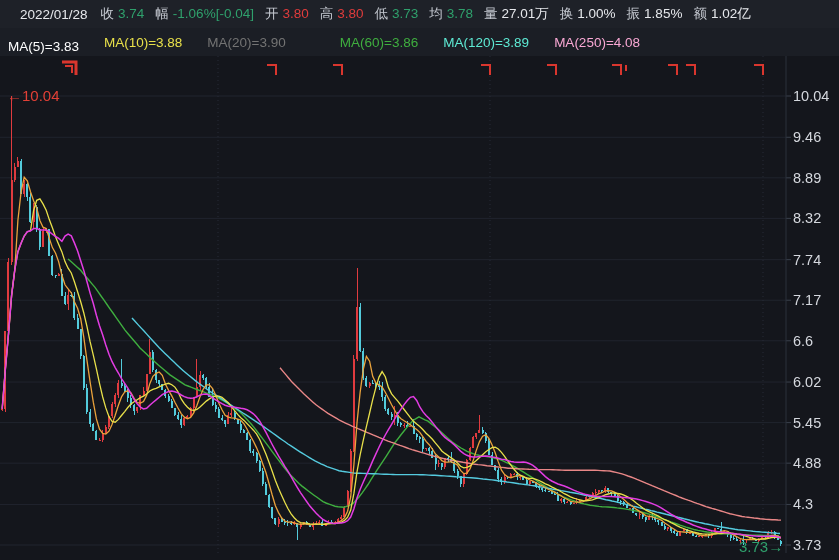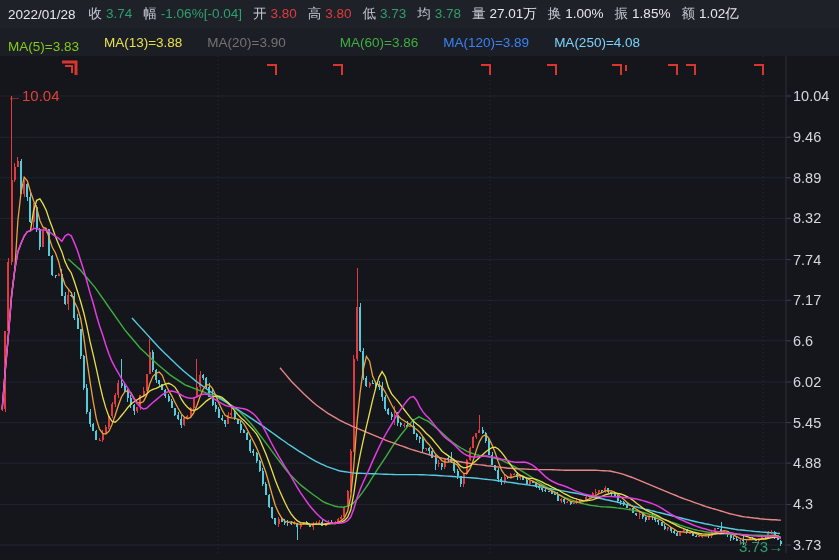--- a/index.html
+++ b/index.html
@@ -1,19 +1,19 @@
 <!DOCTYPE html>
 <html><head>
 <meta charset="utf-8">
 <style>
   html,body{margin:0;padding:0;background:#14161c;width:839px;height:560px;overflow:hidden;
     font-family:"Liberation Sans","DejaVu Sans",sans-serif;}
   .app{position:relative;width:839px;height:560px;background:#14161c;}
   .topbar{position:absolute;left:0;top:0;width:839px;height:28px;background:#1e2128;
-    display:flex;align-items:center;padding-left:8px;box-sizing:border-box;white-space:nowrap;
+    display:flex;align-items:center;padding-left:20px;box-sizing:border-box;white-space:nowrap;
     font-size:13.5px;}
   .mabar{position:absolute;left:0;top:28px;width:839px;height:28px;background:#1b1e25;
     display:flex;align-items:center;padding-left:8px;box-sizing:border-box;white-space:nowrap;
     font-size:13.5px;}
   .q-date{color:#e6e8ec;margin-right:13px;font-weight:500;}
   .q-pair{margin-right:11px;}
   .q-label{color:#c6cad2;margin-right:4px;}
   .ma-item{margin-right:25px;}
   .chartwrap{position:absolute;left:0;top:56px;width:839px;height:504px;background:#14161c;}
   svg{display:block;}
@@ -23,26 +23,26 @@
 <body>
 
 <div class="app">
 
   <div class="topbar">
     <span class="q-date">2022/01/28</span>
     <span id="quote-fields"><span class="q-pair"><span class="q-label">收</span><span style="color: rgb(47, 160, 108);">3.74</span></span><span class="q-pair"><span class="q-label">幅</span><span style="color: rgb(47, 160, 108);">-1.06%[-0.04]</span></span><span class="q-pair"><span class="q-label">开</span><span style="color: rgb(224, 60, 60);">3.80</span></span><span class="q-pair"><span class="q-label">高</span><span style="color: rgb(224, 60, 60);">3.80</span></span><span class="q-pair"><span class="q-label">低</span><span style="color: rgb(47, 160, 108);">3.73</span></span><span class="q-pair"><span class="q-label">均</span><span style="color: rgb(47, 160, 108);">3.78</span></span><span class="q-pair"><span class="q-label">量</span><span style="color: rgb(230, 232, 236);">27.01万</span></span><span class="q-pair"><span class="q-label">换</span><span style="color: rgb(230, 232, 236);">1.00%</span></span><span class="q-pair"><span class="q-label">振</span><span style="color: rgb(230, 232, 236);">1.85%</span></span><span class="q-pair"><span class="q-label">额</span><span style="color: rgb(230, 232, 236);">1.02亿</span></span></span>
   </div>
 
   <div class="mabar" id="ma-bar">
-      <span class="ma-item" style="color: #84cc16; margin-top: 8px;">MA(5)=3.83</span>
-      <span class="ma-item" style="color: rgb(232, 224, 74);">MA(13)=3.88</span>
+      <span class="ma-item" style="color: #ffffff; margin-top: 8px;">MA(5)=3.83</span>
+      <span class="ma-item" style="color: rgb(232, 224, 74);">MA(10)=3.88</span>
       <span class="ma-item" style="color: #737373;">MA(20)=3.90</span>
       <span class="ma-item" style="color: rgb(63, 174, 63); padding-left: 29px;">MA(60)=3.86</span>
-      <span class="ma-item" style="color: #3b82f6;">MA(120)=3.89</span>
-      <span class="ma-item" style="color: #7dd3fc;">MA(250)=4.08</span>
+      <span class="ma-item" style="color: #5eead4;">MA(120)=3.89</span>
+      <span class="ma-item" style="color: #f9a8d4;">MA(250)=4.08</span>
     </div>
 
   <div class="chartwrap">
     <svg id="chart" width="839" height="504" viewBox="0 0 839 504">
         <g>
           <line x1="0" y1="40" x2="786" y2="40" stroke="#20242e" stroke-width="1"></line>
           <line x1="786" y1="40" x2="791" y2="40" stroke="#3a404c" stroke-width="1"></line>
           <line x1="0" y1="81.27099841521382" x2="786" y2="81.27099841521382" stroke="#20242e" stroke-width="1"></line>
           <line x1="786" y1="81.27099841521382" x2="791" y2="81.27099841521382" stroke="#3a404c" stroke-width="1"></line>
           <line x1="0" y1="121.83042789223445" x2="786" y2="121.83042789223445" stroke="#20242e" stroke-width="1"></line>

